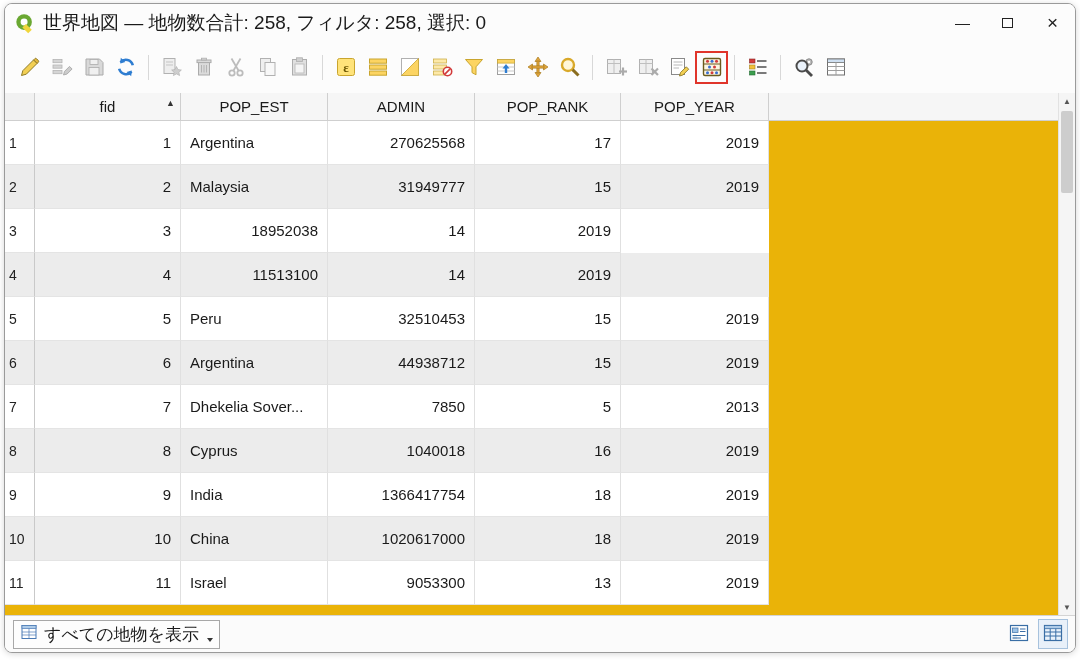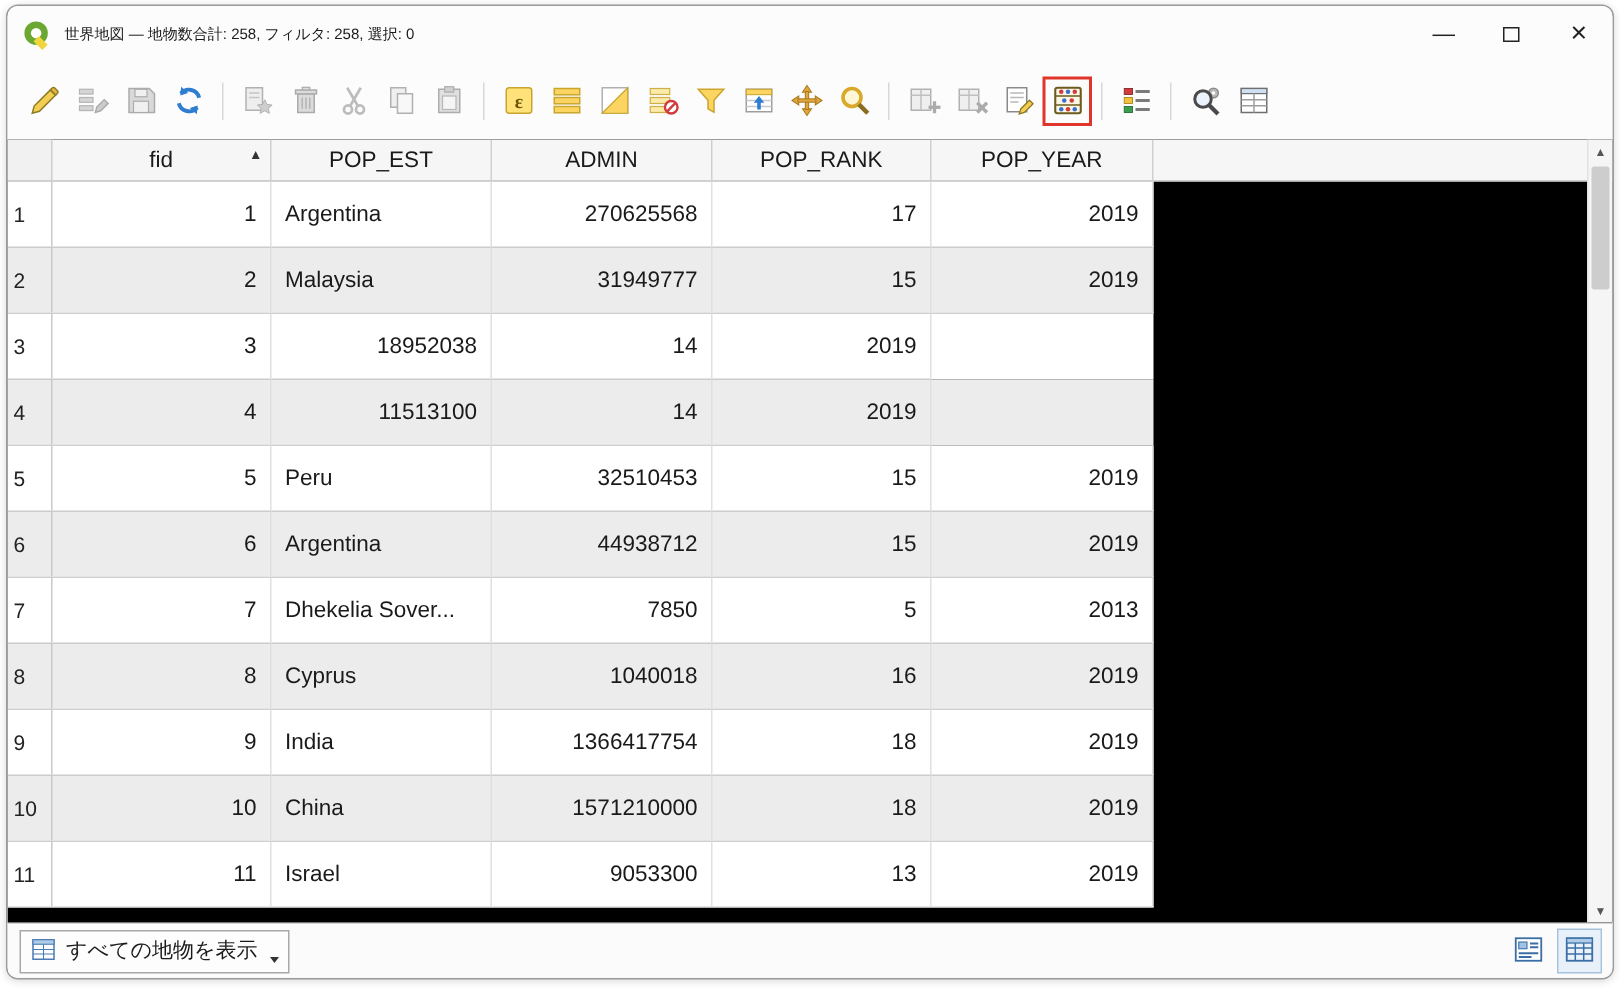--- a/index.html
+++ b/index.html
@@ -11,33 +11,33 @@
   }
   .window {
     position: absolute; left: 4px; top: 3px; right: 4px; bottom: 7px;
     background: #fff; border: 1px solid #9a9a9a; border-radius: 8px;
     box-shadow: 0 1px 6px rgba(0,0,0,.16);
     display: flex; flex-direction: column; overflow: hidden;
   }
   
   .titlebar { height: 37px; flex: 0 0 auto; display: flex; align-items: center; padding-left: 9px; background: #fcfcfc; }
   .qicon { width: 22px; height: 22px; margin-right: 7px; display: flex; flex: 0 0 auto; }
-  .title { font-size: 10px; color: #1a1a1a; white-space: nowrap; }
+  .title { font-size: 19px; color: #1a1a1a; white-space: nowrap; }
   .wbtns { margin-left: auto; display: flex; height: 100%; }
   .wb { width: 45px; display: flex; align-items: center; justify-content: center; font-size: 15px; color: #222; cursor: default; }
   .maxbox { width: 11px; height: 10px; border: 1.5px solid #222; display: block; }
   
   .toolbar { height: 52px; flex: 0 0 auto; display: flex; align-items: center; padding: 0 10px; gap: 3px; background: #fcfcfc; }
   .tb { width: 29px; height: 29px; display: flex; align-items: center; justify-content: center; border: none; background: transparent; padding: 0; }
   .tb svg { display: block; }
   .tb.dis { opacity: .85; }
   .tb.hl { outline: 2px solid #e0352b; outline-offset: 0px; }
   .sep { width: 1px; height: 25px; background: #d8d8d8; margin: 0 5px; flex: 0 0 auto; }
   
-  .content { flex: 1 1 auto; position: relative; background: #000000; overflow: hidden; }
+  .content { flex: 1 1 auto; position: relative; background: #eab308; overflow: hidden; }
   .thead {
     display: grid; grid-template-columns: 30px 146px 147px 147px 146px 148px 1fr;
     height: 28px; background: #f6f6f6; border-bottom: 1px solid #cfcfcf;
   }
   .th { position: relative; display: flex; align-items: center; justify-content: center; font-size: 15px; color: #1a1a1a; border-right: 1px solid #cfcfcf; }
   .th.corner { background: #f1f1f1; }
   .th.filler { border-right: none; }
   .sort { position: absolute; right: 5px; top: 5px; font-size: 9px; color: #333; }
   .tr { display: grid; grid-template-columns: 30px 146px 147px 147px 146px 148px; height: 44px; width: 764px; background: #fff; }
   .rows .tr:nth-child(even) { background: #ececec; }
@@ -45,21 +45,21 @@
   .td.rownum { padding: 0 4px; border-right: 1px solid #c9c9c9; font-size: 14px; color: #222; justify-content: flex-start; }
   .td.r { justify-content: flex-end; }
   .td.l { justify-content: flex-start; }
   
   .vscroll { position: absolute; top: 0; right: 0; bottom: 0; width: 17px; background: #f5f5f5; border-left: 1px solid #e2e2e2; display: flex; flex-direction: column; }
   .varrow { height: 16px; width: 100%; display: flex; align-items: center; justify-content: center; font-size: 8px; color: #555; }
   .vtrack { flex: 1; width: 100%; position: relative; }
   .vthumb { position: absolute; top: 2px; left: 2px; right: 2px; height: 82px; background: #cdcdcd; border-radius: 2px; }
   
   .statusbar { height: 37px; flex: 0 0 auto; border-top: 1px solid #d4d4d4; background: #fbfbfb; display: flex; align-items: center; padding: 0 8px; }
-  .filter-btn { display: flex; align-items: center; gap: 6px; height: 29px; padding: 0 6px; background: #fdfdfd; border: 1px solid #a8a8a8; font-size: 14px; color: #1a1a1a; }
+  .filter-btn { display: flex; align-items: center; gap: 6px; height: 29px; padding: 0 6px; background: #fdfdfd; border: 1px solid #a8a8a8; font-size: 17px; color: #1a1a1a; }
   .dd-arrow { width: 0; height: 0; border-left: 3.5px solid transparent; border-right: 3.5px solid transparent; border-top: 4.5px solid #333; margin-top: 12px; margin-left: 2px; }
   .view-toggles { margin-left: auto; display: flex; gap: 6px; align-items: center; }
   .vt { width: 28px; height: 28px; display: flex; align-items: center; justify-content: center; border: none; background: transparent; padding: 0; }
   .vt.active { background: #e8f0f9; outline: 1px solid #a7c2dd; }
 </style>
 </head>
 <body>
 
 <div class="window">
 
@@ -440,21 +440,21 @@
         <div class="td r">9</div>
         <div class="td l">India</div>
         <div class="td r">1366417754</div>
         <div class="td r">18</div>
         <div class="td r">2019</div>
       </div>
         <div class="tr">
         <div class="td rownum">10</div>
         <div class="td r">10</div>
         <div class="td l">China</div>
-        <div class="td r">1571210000</div>
+        <div class="td r">1020617000</div>
         <div class="td r">18</div>
         <div class="td r">2019</div>
       </div>
         <div class="tr">
         <div class="td rownum">11</div>
         <div class="td r">11</div>
         <div class="td l">Israel</div>
         <div class="td r">9053300</div>
         <div class="td r">13</div>
         <div class="td r">2019</div>

